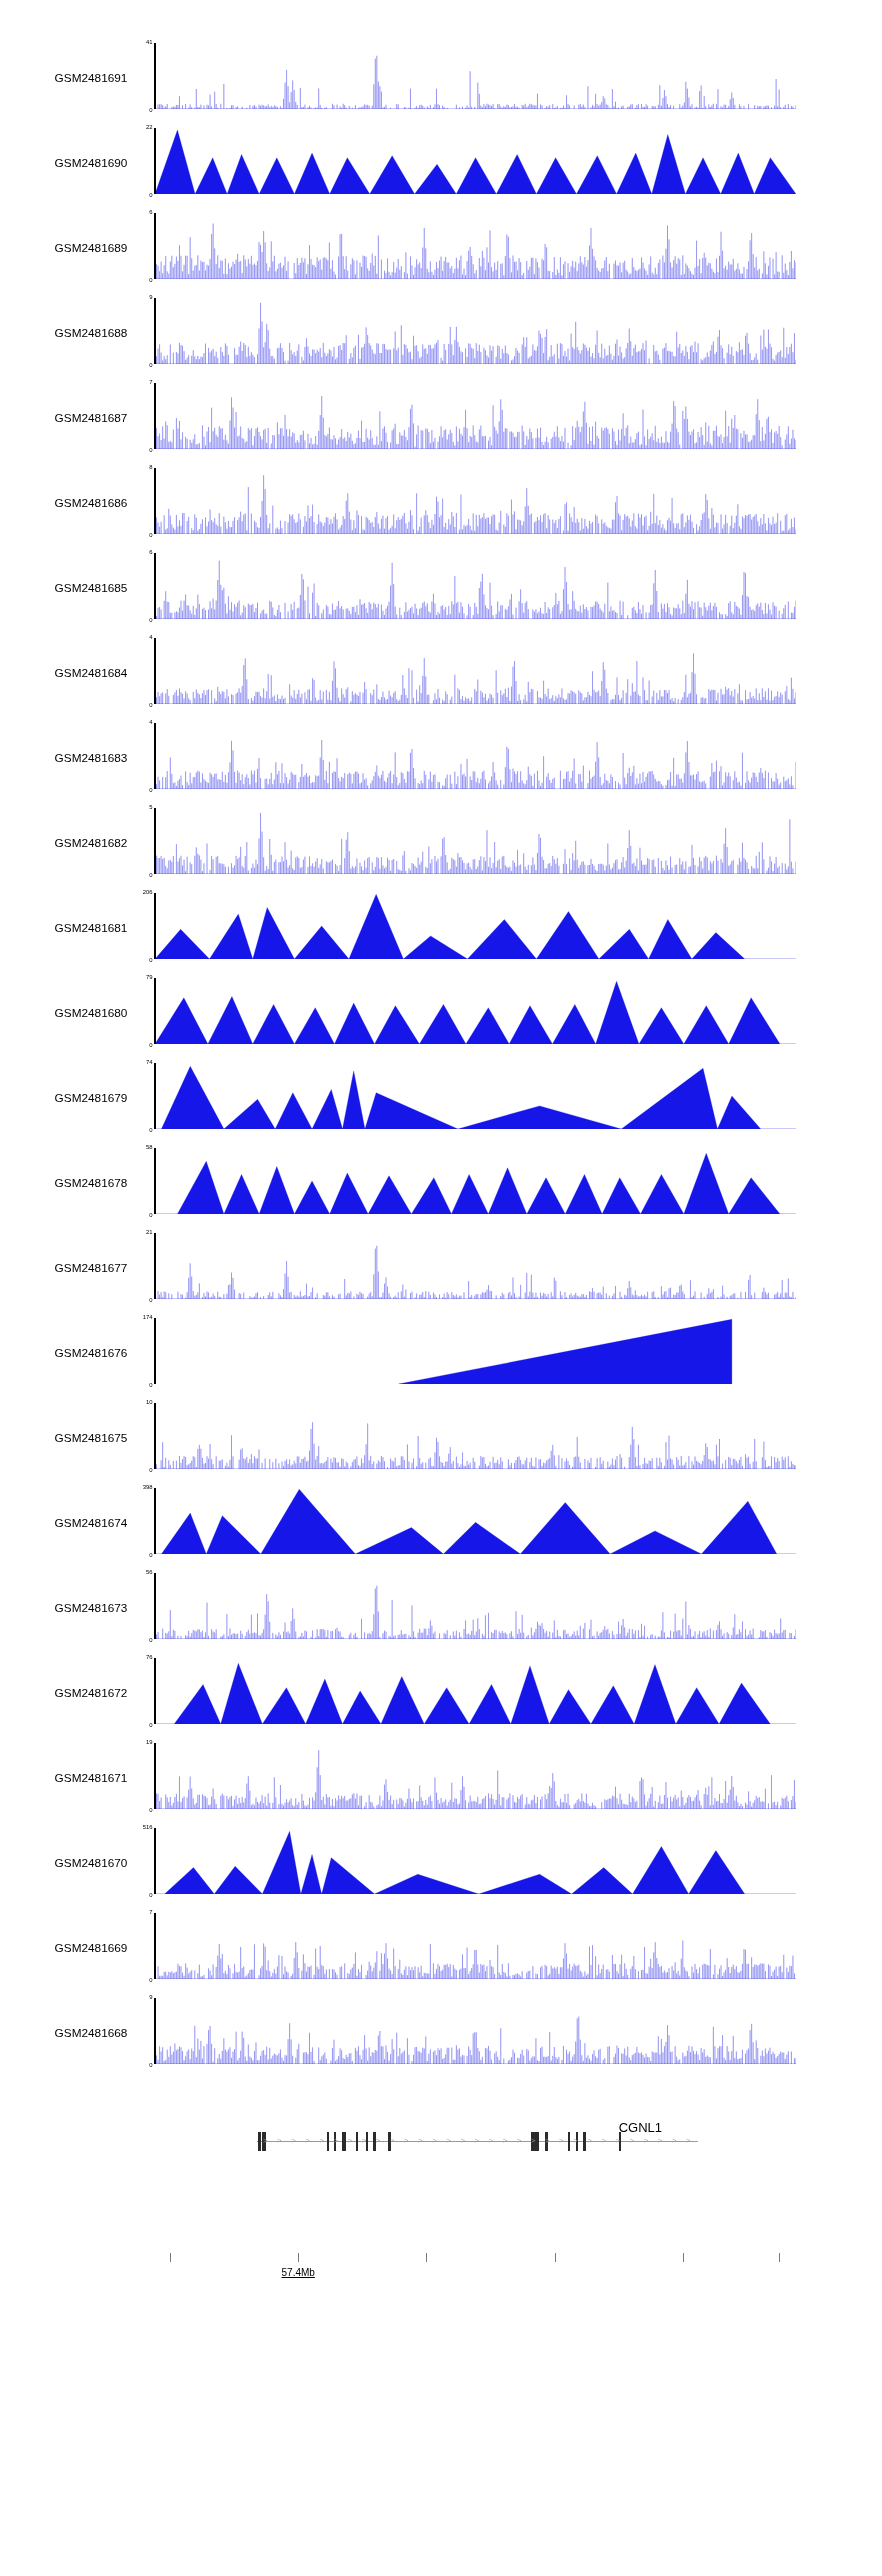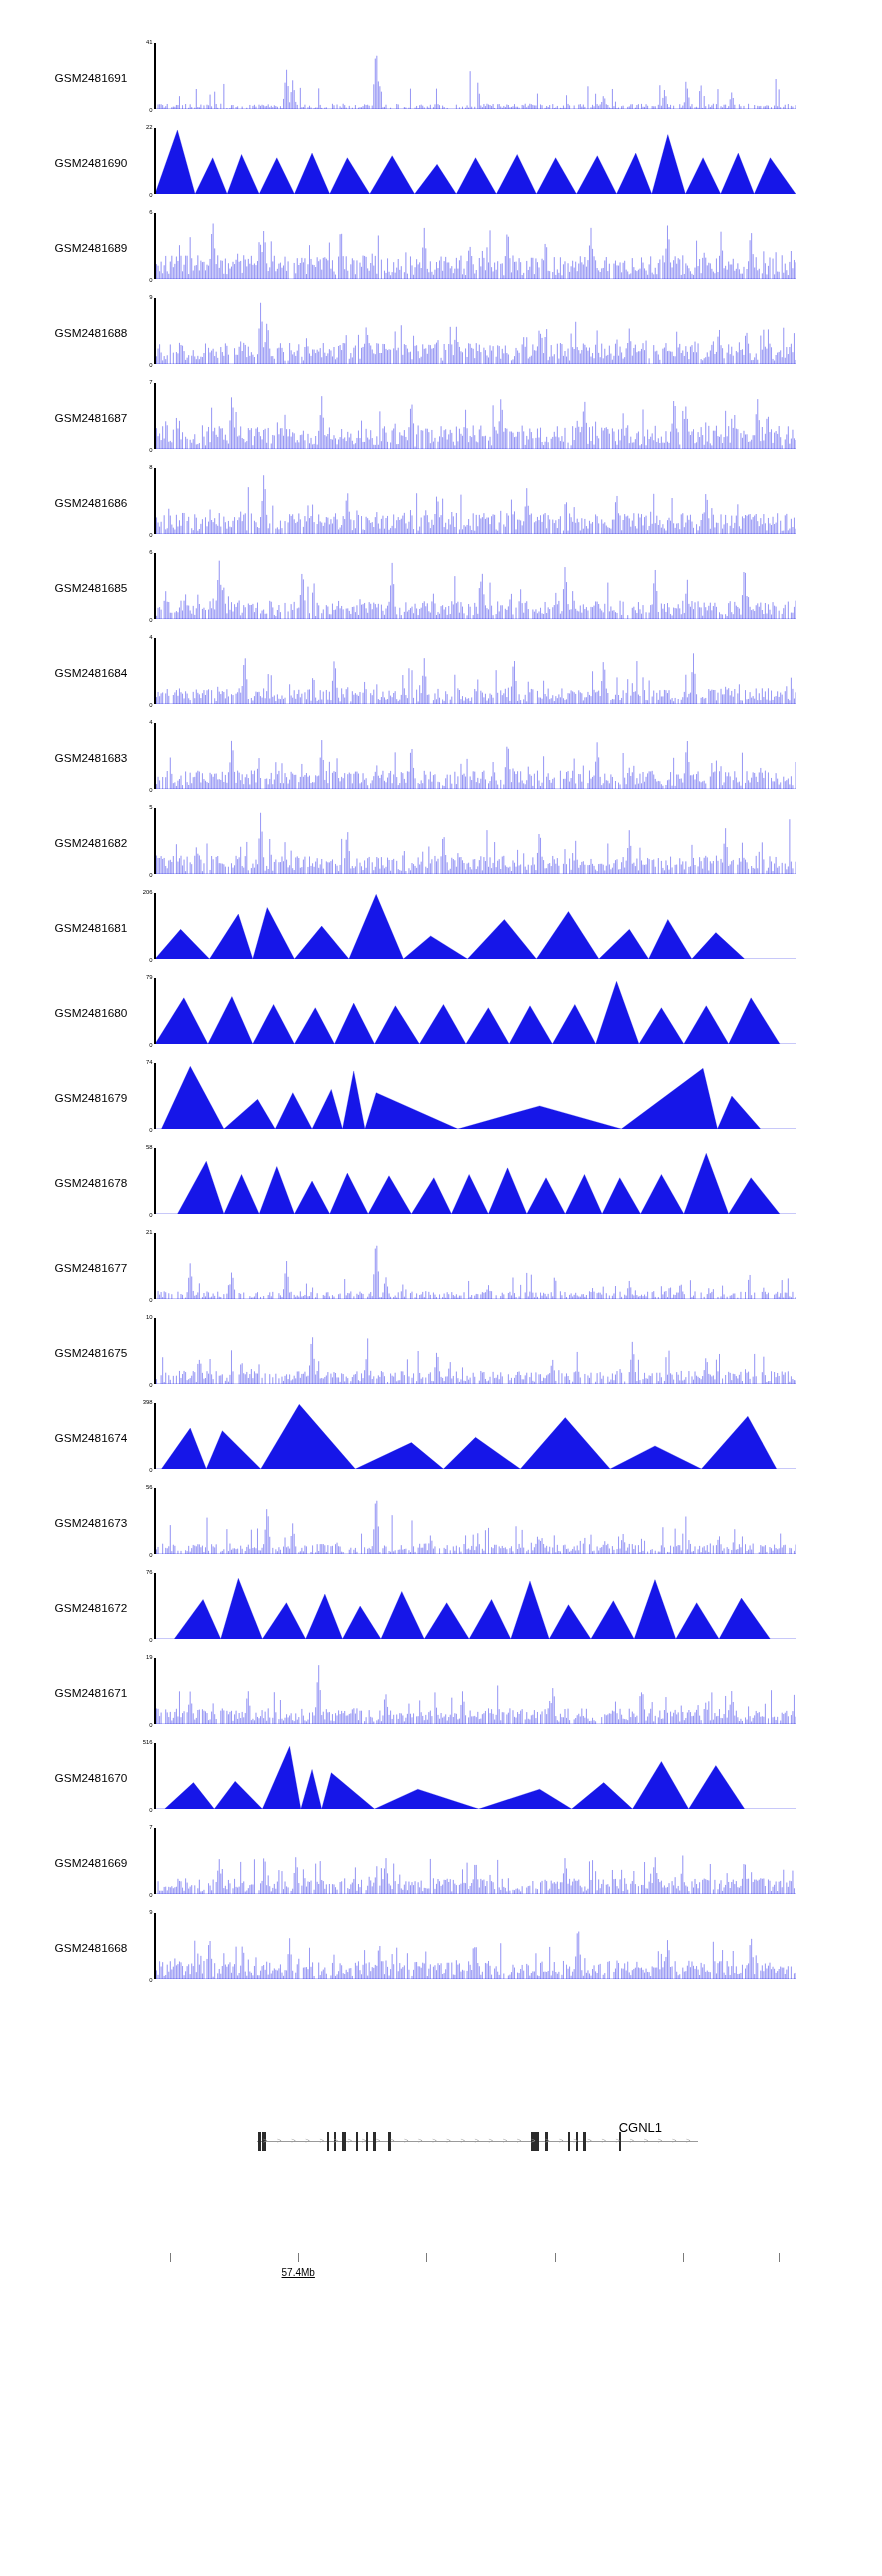--- a/index.html
+++ b/index.html
@@ -206,20 +206,31 @@
         </div>
       </div>
       <div class="track">
         <div class="track-label">GSM2481677</div>
         <div class="track-plot">
           <div class="axisline"></div>
           <div class="tick-max">21</div>
           <div class="tick-min">0</div>
           <svg viewBox="0 0 1000 100" preserveAspectRatio="none">
             <path d="M0,100 L0.00,100 L0.00,92.42 L0.00,100 L2.39,100 L2.39,100.00 L2.39,100 L4.77,100 L4.77,88.08 L4.77,100 L7.16,100 L7.16,93.45 L7.16,100 L9.55,100 L9.55,89.46 L9.55,100 L11.93,100 L11.93,97.17 L11.93,100 L14.32,100 L14.32,88.47 L14.32,100 L16.71,100 L16.71,89.80 L16.71,100 L19.09,100 L19.09,100.00 L19.09,100 L21.48,100 L21.48,91.37 L21.48,100 L23.87,100 L23.87,100.00 L23.87,100 L26.25,100 L26.25,92.79 L26.25,100 L28.64,100 L28.64,100.00 L28.64,100 L31.03,100 L31.03,100.00 L31.03,100 L33.41,100 L33.41,100.00 L33.41,100 L35.80,100 L35.80,88.98 L35.80,100 L38.19,100 L38.19,100.00 L38.19,100 L40.57,100 L40.57,92.44 L40.57,100 L42.96,100 L42.96,93.71 L42.96,100 L45.35,100 L45.35,100.00 L45.35,100 L47.73,100 L47.73,97.97 L47.73,100 L50.12,100 L50.12,89.74 L50.12,100 L52.51,100 L52.51,67.86 L52.51,100 L54.89,100 L54.89,45.98 L54.89,100 L57.28,100 L57.28,65.89 L57.28,100 L59.67,100 L59.67,87.77 L59.67,100 L62.05,100 L62.05,95.14 L62.05,100 L64.44,100 L64.44,93.81 L64.44,100 L66.83,100 L66.83,90.02 L66.83,100 L69.21,100 L69.21,76.29 L69.21,100 L71.60,100 L71.60,100.00 L71.60,100 L73.99,100 L73.99,97.18 L73.99,100 L76.37,100 L76.37,90.92 L76.37,100 L78.76,100 L78.76,96.16 L78.76,100 L81.15,100 L81.15,88.64 L81.15,100 L83.53,100 L83.53,90.10 L83.53,100 L85.92,100 L85.92,97.66 L85.92,100 L88.31,100 L88.31,96.54 L88.31,100 L90.69,100 L90.69,91.76 L90.69,100 L93.08,100 L93.08,95.28 L93.08,100 L95.47,100 L95.47,100.00 L95.47,100 L97.85,100 L97.85,88.95 L97.85,100 L100.24,100 L100.24,96.62 L100.24,100 L102.63,100 L102.63,97.03 L102.63,100 L105.01,100 L105.01,100.00 L105.01,100 L107.40,100 L107.40,92.69 L107.40,100 L109.79,100 L109.79,100.00 L109.79,100 L112.17,100 L112.17,91.91 L112.17,100 L114.56,100 L114.56,79.09 L114.56,100 L116.95,100 L116.95,77.91 L116.95,100 L119.33,100 L119.33,60.01 L119.33,100 L121.72,100 L121.72,67.89 L121.72,100 L124.11,100 L124.11,85.79 L124.11,100 L126.49,100 L126.49,100.00 L126.49,100 L128.88,100 L128.88,100.00 L128.88,100 L131.26,100 L131.26,90.92 L131.26,100 L133.65,100 L133.65,92.27 L133.65,100 L136.04,100 L136.04,100.00 L136.04,100 L138.42,100 L138.42,90.21 L138.42,100 L140.81,100 L140.81,100.00 L140.81,100 L143.20,100 L143.20,100.00 L143.20,100 L145.58,100 L145.58,100.00 L145.58,100 L147.97,100 L147.97,95.75 L147.97,100 L150.36,100 L150.36,97.90 L150.36,100 L152.74,100 L152.74,97.69 L152.74,100 L155.13,100 L155.13,96.24 L155.13,100 L157.52,100 L157.52,91.34 L157.52,100 L159.90,100 L159.90,89.70 L159.90,100 L162.29,100 L162.29,100.00 L162.29,100 L164.68,100 L164.68,96.87 L164.68,100 L167.06,100 L167.06,100.00 L167.06,100 L169.45,100 L169.45,95.49 L169.45,100 L171.84,100 L171.84,100.00 L171.84,100 L174.22,100 L174.22,100.00 L174.22,100 L176.61,100 L176.61,94.02 L176.61,100 L179.00,100 L179.00,90.03 L179.00,100 L181.38,100 L181.38,95.97 L181.38,100 L183.77,100 L183.77,89.23 L183.77,100 L186.16,100 L186.16,100.00 L186.16,100 L188.54,100 L188.54,100.00 L188.54,100 L190.93,100 L190.93,100.00 L190.93,100 L193.32,100 L193.32,91.28 L193.32,100 L195.70,100 L195.70,94.53 L195.70,100 L198.09,100 L198.09,96.86 L198.09,100 L200.48,100 L200.48,85.23 L200.48,100 L202.86,100 L202.86,61.36 L202.86,100 L205.25,100 L205.25,42.51 L205.25,100 L207.64,100 L207.64,66.37 L207.64,100 L210.02,100 L210.02,90.24 L210.02,100 L212.41,100 L212.41,89.15 L212.41,100 L214.80,100 L214.80,100.00 L214.80,100 L217.18,100 L217.18,93.76 L217.18,100 L219.57,100 L219.57,96.68 L219.57,100 L221.96,100 L221.96,94.82 L221.96,100 L224.34,100 L224.34,96.54 L224.34,100 L226.73,100 L226.73,88.45 L226.73,100 L229.12,100 L229.12,96.34 L229.12,100 L231.50,100 L231.50,95.49 L231.50,100 L233.89,100 L233.89,93.90 L233.89,100 L236.28,100 L236.28,76.66 L236.28,100 L238.66,100 L238.66,95.94 L238.66,100 L241.05,100 L241.05,95.64 L241.05,100 L243.44,100 L243.44,89.58 L243.44,100 L245.82,100 L245.82,82.69 L245.82,100 L248.21,100 L248.21,100.00 L248.21,100 L250.60,100 L250.60,97.49 L250.60,100 L252.98,100 L252.98,91.30 L252.98,100 L255.37,100 L255.37,100.00 L255.37,100 L257.76,100 L257.76,100.00 L257.76,100 L260.14,100 L260.14,100.00 L260.14,100 L262.53,100 L262.53,93.87 L262.53,100 L264.92,100 L264.92,95.13 L264.92,100 L267.30,100 L267.30,90.12 L267.30,100 L269.69,100 L269.69,89.77 L269.69,100 L272.08,100 L272.08,96.06 L272.08,100 L274.46,100 L274.46,100.00 L274.46,100 L276.85,100 L276.85,94.11 L276.85,100 L279.24,100 L279.24,96.34 L279.24,100 L281.62,100 L281.62,100.00 L281.62,100 L284.01,100 L284.01,100.00 L284.01,100 L286.40,100 L286.40,92.86 L286.40,100 L288.78,100 L288.78,91.81 L288.78,100 L291.17,100 L291.17,100.00 L291.17,100 L293.56,100 L293.56,100.00 L293.56,100 L295.94,100 L295.94,69.77 L295.94,100 L298.33,100 L298.33,94.62 L298.33,100 L300.72,100 L300.72,90.88 L300.72,100 L303.10,100 L303.10,91.53 L303.10,100 L305.49,100 L305.49,88.57 L305.49,100 L307.88,100 L307.88,100.00 L307.88,100 L310.26,100 L310.26,96.05 L310.26,100 L312.65,100 L312.65,100.00 L312.65,100 L315.04,100 L315.04,92.11 L315.04,100 L317.42,100 L317.42,93.84 L317.42,100 L319.81,100 L319.81,88.91 L319.81,100 L322.20,100 L322.20,91.34 L322.20,100 L324.58,100 L324.58,92.33 L324.58,100 L326.97,100 L326.97,100.00 L326.97,100 L329.36,100 L329.36,100.00 L329.36,100 L331.74,100 L331.74,96.63 L331.74,100 L334.13,100 L334.13,91.99 L334.13,100 L336.52,100 L336.52,89.36 L336.52,100 L338.90,100 L338.90,95.74 L338.90,100 L341.29,100 L341.29,62.62 L341.29,100 L343.68,100 L343.68,23.63 L343.68,100 L346.06,100 L346.06,19.35 L346.06,100 L348.45,100 L348.45,58.33 L348.45,100 L350.84,100 L350.84,97.31 L350.84,100 L353.22,100 L353.22,97.28 L353.22,100 L355.61,100 L355.61,90.11 L355.61,100 L358.00,100 L358.00,76.69 L358.00,100 L360.38,100 L360.38,67.23 L360.38,100 L362.77,100 L362.77,81.15 L362.77,100 L365.16,100 L365.16,91.62 L365.16,100 L367.54,100 L367.54,96.73 L367.54,100 L369.93,100 L369.93,100.00 L369.93,100 L372.32,100 L372.32,96.99 L372.32,100 L374.70,100 L374.70,94.88 L374.70,100 L377.09,100 L377.09,97.86 L377.09,100 L379.47,100 L379.47,89.94 L379.47,100 L381.86,100 L381.86,100.00 L381.86,100 L384.25,100 L384.25,88.41 L384.25,100 L386.63,100 L386.63,78.12 L386.63,100 L389.02,100 L389.02,96.56 L389.02,100 L391.41,100 L391.41,85.57 L391.41,100 L393.79,100 L393.79,100.00 L393.79,100 L396.18,100 L396.18,100.00 L396.18,100 L398.57,100 L398.57,91.04 L398.57,100 L400.95,100 L400.95,88.87 L400.95,100 L403.34,100 L403.34,100.00 L403.34,100 L405.73,100 L405.73,97.45 L405.73,100 L408.11,100 L408.11,91.61 L408.11,100 L410.50,100 L410.50,100.00 L410.50,100 L412.89,100 L412.89,93.91 L412.89,100 L415.27,100 L415.27,93.00 L415.27,100 L417.66,100 L417.66,89.29 L417.66,100 L420.05,100 L420.05,97.26 L420.05,100 L422.43,100 L422.43,88.15 L422.43,100 L424.82,100 L424.82,100.00 L424.82,100 L427.21,100 L427.21,89.18 L427.21,100 L429.59,100 L429.59,93.78 L429.59,100 L431.98,100 L431.98,100.00 L431.98,100 L434.37,100 L434.37,90.19 L434.37,100 L436.75,100 L436.75,93.34 L436.75,100 L439.14,100 L439.14,97.09 L439.14,100 L441.53,100 L441.53,100.00 L441.53,100 L443.91,100 L443.91,93.10 L443.91,100 L446.30,100 L446.30,100.00 L446.30,100 L448.69,100 L448.69,97.23 L448.69,100 L451.07,100 L451.07,91.75 L451.07,100 L453.46,100 L453.46,98.16 L453.46,100 L455.85,100 L455.85,89.78 L455.85,100 L458.23,100 L458.23,92.76 L458.23,100 L460.62,100 L460.62,100.00 L460.62,100 L463.01,100 L463.01,89.60 L463.01,100 L465.39,100 L465.39,93.96 L465.39,100 L467.78,100 L467.78,95.92 L467.78,100 L470.17,100 L470.17,92.89 L470.17,100 L472.55,100 L472.55,97.90 L472.55,100 L474.94,100 L474.94,94.91 L474.94,100 L477.33,100 L477.33,94.90 L477.33,100 L479.71,100 L479.71,100.00 L479.71,100 L482.10,100 L482.10,89.84 L482.10,100 L484.49,100 L484.49,100.00 L484.49,100 L486.87,100 L486.87,100.00 L486.87,100 L489.26,100 L489.26,72.69 L489.26,100 L491.65,100 L491.65,96.88 L491.65,100 L494.03,100 L494.03,94.01 L494.03,100 L496.42,100 L496.42,100.00 L496.42,100 L498.81,100 L498.81,94.95 L498.81,100 L501.19,100 L501.19,92.29 L501.19,100 L503.58,100 L503.58,92.65 L503.58,100 L505.97,100 L505.97,100.00 L505.97,100 L508.35,100 L508.35,93.08 L508.35,100 L510.74,100 L510.74,89.61 L510.74,100 L513.13,100 L513.13,90.60 L513.13,100 L515.51,100 L515.51,89.71 L515.51,100 L517.90,100 L517.90,85.70 L517.90,100 L520.29,100 L520.29,79.05 L520.29,100 L522.67,100 L522.67,87.80 L522.67,100 L525.06,100 L525.06,88.22 L525.06,100 L527.45,100 L527.45,100.00 L527.45,100 L529.83,100 L529.83,100.00 L529.83,100 L532.22,100 L532.22,94.43 L532.22,100 L534.61,100 L534.61,100.00 L534.61,100 L536.99,100 L536.99,100.00 L536.99,100 L539.38,100 L539.38,95.51 L539.38,100 L541.77,100 L541.77,90.50 L541.77,100 L544.15,100 L544.15,93.08 L544.15,100 L546.54,100 L546.54,100.00 L546.54,100 L548.93,100 L548.93,100.00 L548.93,100 L551.31,100 L551.31,90.95 L551.31,100 L553.70,100 L553.70,89.16 L553.70,100 L556.09,100 L556.09,94.73 L556.09,100 L558.47,100 L558.47,67.45 L558.47,100 L560.86,100 L560.86,91.07 L560.86,100 L563.25,100 L563.25,97.12 L563.25,100 L565.63,100 L565.63,100.00 L565.63,100 L568.02,100 L568.02,96.18 L568.02,100 L570.41,100 L570.41,78.64 L570.41,100 L572.79,100 L572.79,100.00 L572.79,100 L575.18,100 L575.18,100.00 L575.18,100 L577.57,100 L577.57,90.16 L577.57,100 L579.95,100 L579.95,60.48 L579.95,100 L582.34,100 L582.34,96.17 L582.34,100 L584.73,100 L584.73,88.87 L584.73,100 L587.11,100 L587.11,63.14 L587.11,100 L589.50,100 L589.50,90.39 L589.50,100 L591.89,100 L591.89,97.55 L591.89,100 L594.27,100 L594.27,90.41 L594.27,100 L596.66,100 L596.66,96.77 L596.66,100 L599.05,100 L599.05,100.00 L599.05,100 L601.43,100 L601.43,90.33 L601.43,100 L603.82,100 L603.82,94.97 L603.82,100 L606.21,100 L606.21,90.67 L606.21,100 L608.59,100 L608.59,92.32 L608.59,100 L610.98,100 L610.98,96.19 L610.98,100 L613.37,100 L613.37,92.21 L613.37,100 L615.75,100 L615.75,100.00 L615.75,100 L618.14,100 L618.14,89.76 L618.14,100 L620.53,100 L620.53,96.06 L620.53,100 L622.91,100 L622.91,67.72 L622.91,100 L625.30,100 L625.30,72.44 L625.30,100 L627.68,100 L627.68,100.00 L627.68,100 L630.07,100 L630.07,100.00 L630.07,100 L632.46,100 L632.46,88.34 L632.46,100 L634.84,100 L634.84,94.40 L634.84,100 L637.23,100 L637.23,100.00 L637.23,100 L639.62,100 L639.62,89.52 L639.62,100 L642.00,100 L642.00,97.00 L642.00,100 L644.39,100 L644.39,100.00 L644.39,100 L646.78,100 L646.78,93.78 L646.78,100 L649.16,100 L649.16,91.57 L649.16,100 L651.55,100 L651.55,96.21 L651.55,100 L653.94,100 L653.94,93.71 L653.94,100 L656.32,100 L656.32,90.65 L656.32,100 L658.71,100 L658.71,94.76 L658.71,100 L661.10,100 L661.10,96.33 L661.10,100 L663.48,100 L663.48,96.49 L663.48,100 L665.87,100 L665.87,92.98 L665.87,100 L668.26,100 L668.26,92.66 L668.26,100 L670.64,100 L670.64,96.77 L670.64,100 L673.03,100 L673.03,93.96 L673.03,100 L675.42,100 L675.42,100.00 L675.42,100 L677.80,100 L677.80,88.32 L677.80,100 L680.19,100 L680.19,89.49 L680.19,100 L682.58,100 L682.58,83.44 L682.58,100 L684.96,100 L684.96,88.86 L684.96,100 L687.35,100 L687.35,100.00 L687.35,100 L689.74,100 L689.74,91.12 L689.74,100 L692.12,100 L692.12,90.24 L692.12,100 L694.51,100 L694.51,90.46 L694.51,100 L696.90,100 L696.90,93.31 L696.90,100 L699.28,100 L699.28,81.28 L699.28,100 L701.67,100 L701.67,100.00 L701.67,100 L704.06,100 L704.06,91.25 L704.06,100 L706.44,100 L706.44,100.00 L706.44,100 L708.83,100 L708.83,94.81 L708.83,100 L711.22,100 L711.22,100.00 L711.22,100 L713.60,100 L713.60,95.12 L713.60,100 L715.99,100 L715.99,91.62 L715.99,100 L718.38,100 L718.38,80.34 L718.38,100 L720.76,100 L720.76,100.00 L720.76,100 L723.15,100 L723.15,100.00 L723.15,100 L725.54,100 L725.54,88.97 L725.54,100 L727.92,100 L727.92,96.80 L727.92,100 L730.31,100 L730.31,100.00 L730.31,100 L732.70,100 L732.70,93.55 L732.70,100 L735.08,100 L735.08,94.94 L735.08,100 L737.47,100 L737.47,83.81 L737.47,100 L739.86,100 L739.86,72.67 L739.86,100 L742.24,100 L742.24,82.47 L742.24,100 L744.63,100 L744.63,93.09 L744.63,100 L747.02,100 L747.02,94.75 L747.02,100 L749.40,100 L749.40,86.90 L749.40,100 L751.79,100 L751.79,94.06 L751.79,100 L754.18,100 L754.18,96.46 L754.18,100 L756.56,100 L756.56,95.56 L756.56,100 L758.95,100 L758.95,93.54 L758.95,100 L761.34,100 L761.34,95.69 L761.34,100 L763.72,100 L763.72,93.34 L763.72,100 L766.11,100 L766.11,96.05 L766.11,100 L768.50,100 L768.50,89.03 L768.50,100 L770.88,100 L770.88,100.00 L770.88,100 L773.27,100 L773.27,100.00 L773.27,100 L775.66,100 L775.66,89.59 L775.66,100 L778.04,100 L778.04,88.11 L778.04,100 L780.43,100 L780.43,96.84 L780.43,100 L782.82,100 L782.82,100.00 L782.82,100 L785.20,100 L785.20,97.07 L785.20,100 L787.59,100 L787.59,100.00 L787.59,100 L789.98,100 L789.98,80.70 L789.98,100 L792.36,100 L792.36,93.08 L792.36,100 L794.75,100 L794.75,88.91 L794.75,100 L797.14,100 L797.14,88.02 L797.14,100 L799.52,100 L799.52,97.24 L799.52,100 L801.91,100 L801.91,83.78 L801.91,100 L804.30,100 L804.30,82.70 L804.30,100 L806.68,100 L806.68,98.18 L806.68,100 L809.07,100 L809.07,93.44 L809.07,100 L811.46,100 L811.46,93.92 L811.46,100 L813.84,100 L813.84,90.29 L813.84,100 L816.23,100 L816.23,90.34 L816.23,100 L818.62,100 L818.62,80.00 L818.62,100 L821.00,100 L821.00,78.34 L821.00,100 L823.39,100 L823.39,88.69 L823.39,100 L825.78,100 L825.78,92.68 L825.78,100 L828.16,100 L828.16,100.00 L828.16,100 L830.55,100 L830.55,100.00 L830.55,100 L832.94,100 L832.94,100.00 L832.94,100 L835.32,100 L835.32,71.55 L835.32,100 L837.71,100 L837.71,96.93 L837.71,100 L840.10,100 L840.10,94.96 L840.10,100 L842.48,100 L842.48,88.52 L842.48,100 L844.87,100 L844.87,100.00 L844.87,100 L847.26,100 L847.26,100.00 L847.26,100 L849.64,100 L849.64,100.00 L849.64,100 L852.03,100 L852.03,90.20 L852.03,100 L854.42,100 L854.42,100.00 L854.42,100 L856.80,100 L856.80,96.81 L856.80,100 L859.19,100 L859.19,100.00 L859.19,100 L861.58,100 L861.58,92.51 L861.58,100 L863.96,100 L863.96,83.70 L863.96,100 L866.35,100 L866.35,91.20 L866.35,100 L868.74,100 L868.74,89.23 L868.74,100 L871.12,100 L871.12,85.15 L871.12,100 L873.51,100 L873.51,100.00 L873.51,100 L875.89,100 L875.89,100.00 L875.89,100 L878.28,100 L878.28,96.94 L878.28,100 L880.67,100 L880.67,100.00 L880.67,100 L883.05,100 L883.05,96.17 L883.05,100 L885.44,100 L885.44,79.79 L885.44,100 L887.83,100 L887.83,93.07 L887.83,100 L890.21,100 L890.21,100.00 L890.21,100 L892.60,100 L892.60,96.60 L892.60,100 L894.99,100 L894.99,100.00 L894.99,100 L897.37,100 L897.37,95.14 L897.37,100 L899.76,100 L899.76,94.18 L899.76,100 L902.15,100 L902.15,91.76 L902.15,100 L904.53,100 L904.53,91.67 L904.53,100 L906.92,100 L906.92,100.00 L906.92,100 L909.31,100 L909.31,98.14 L909.31,100 L911.69,100 L911.69,100.00 L911.69,100 L914.08,100 L914.08,89.16 L914.08,100 L916.47,100 L916.47,100.00 L916.47,100 L918.85,100 L918.85,100.00 L918.85,100 L921.24,100 L921.24,89.36 L921.24,100 L923.63,100 L923.63,100.00 L923.63,100 L926.01,100 L926.01,71.07 L926.01,100 L928.40,100 L928.40,63.60 L928.40,100 L930.79,100 L930.79,94.21 L930.79,100 L933.17,100 L933.17,100.00 L933.17,100 L935.56,100 L935.56,90.35 L935.56,100 L937.95,100 L937.95,100.00 L937.95,100 L940.33,100 L940.33,100.00 L940.33,100 L942.72,100 L942.72,100.00 L942.72,100 L945.11,100 L945.11,100.00 L945.11,100 L947.49,100 L947.49,89.29 L947.49,100 L949.88,100 L949.88,82.90 L949.88,100 L952.27,100 L952.27,89.08 L952.27,100 L954.65,100 L954.65,92.82 L954.65,100 L957.04,100 L957.04,90.48 L957.04,100 L959.43,100 L959.43,100.00 L959.43,100 L961.81,100 L961.81,100.00 L961.81,100 L964.20,100 L964.20,100.00 L964.20,100 L966.59,100 L966.59,93.51 L966.59,100 L968.97,100 L968.97,91.88 L968.97,100 L971.36,100 L971.36,89.23 L971.36,100 L973.75,100 L973.75,96.77 L973.75,100 L976.13,100 L976.13,91.31 L976.13,100 L978.52,100 L978.52,71.34 L978.52,100 L980.91,100 L980.91,97.78 L980.91,100 L983.29,100 L983.29,90.26 L983.29,100 L985.68,100 L985.68,90.56 L985.68,100 L988.07,100 L988.07,68.87 L988.07,100 L990.45,100 L990.45,96.07 L990.45,100 L992.84,100 L992.84,97.22 L992.84,100 L995.23,100 L995.23,89.20 L995.23,100 L997.61,100 L997.61,100.00 L997.61,100 L1000.00,100 L1000.00,97.13 L1000.00,100 L1000,100 Z" fill="#1616e8" stroke="#1616e8" stroke-width="0.4"></path>
+          </svg>
+        </div>
+      </div>
+      <div class="track">
+        <div class="track-label">GSM2481676</div>
+        <div class="track-plot">
+          <div class="axisline"></div>
+          <div class="tick-max">174</div>
+          <div class="tick-min">0</div>
+          <svg viewBox="0 0 1000 100" preserveAspectRatio="none">
+            <path d="M380.00,100 L900.00,2.00 L900.00,100 Z" fill="#1616e8" stroke="#1616e8" stroke-width="0.4"></path>
           </svg>
         </div>
       </div>
       <div class="track">
         <div class="track-label">GSM2481675</div>
         <div class="track-plot">
           <div class="axisline"></div>
           <div class="tick-max">10</div>
           <div class="tick-min">0</div>
           <svg viewBox="0 0 1000 100" preserveAspectRatio="none">

